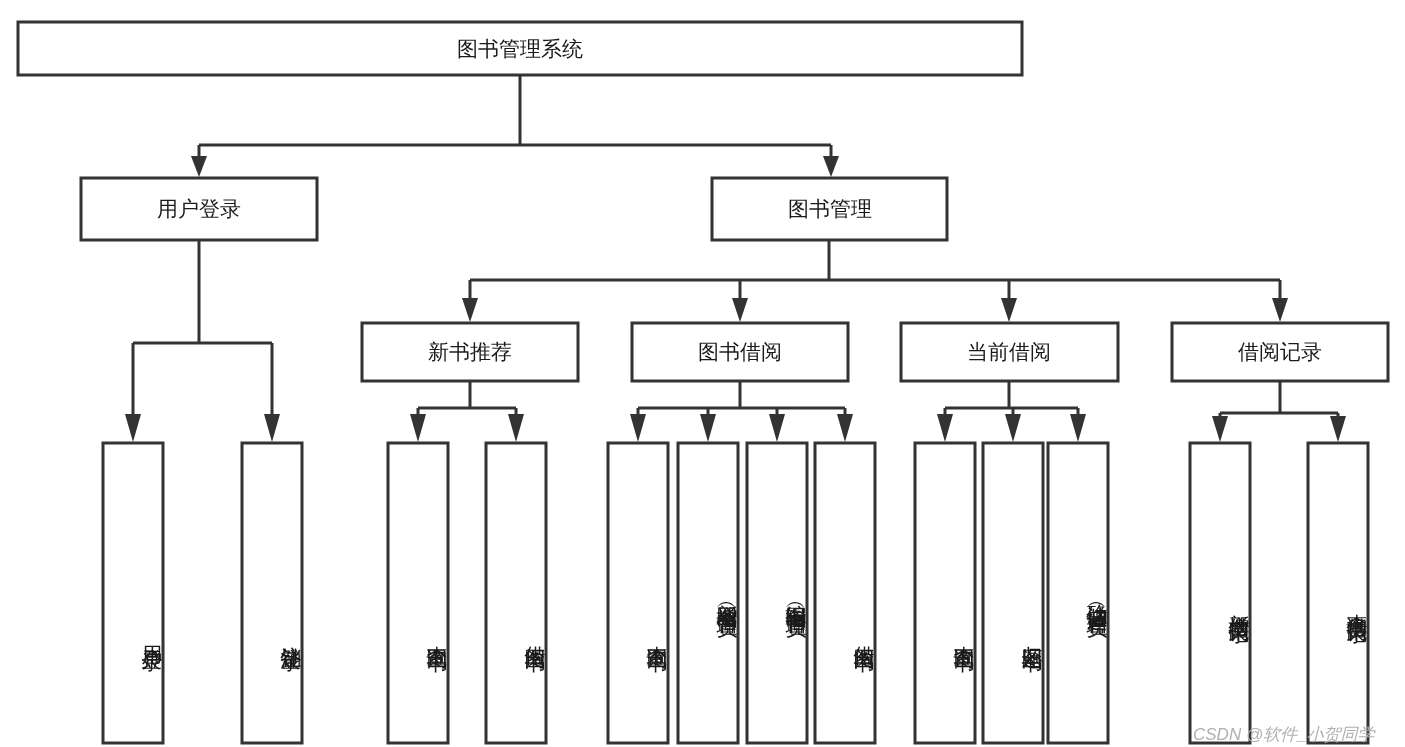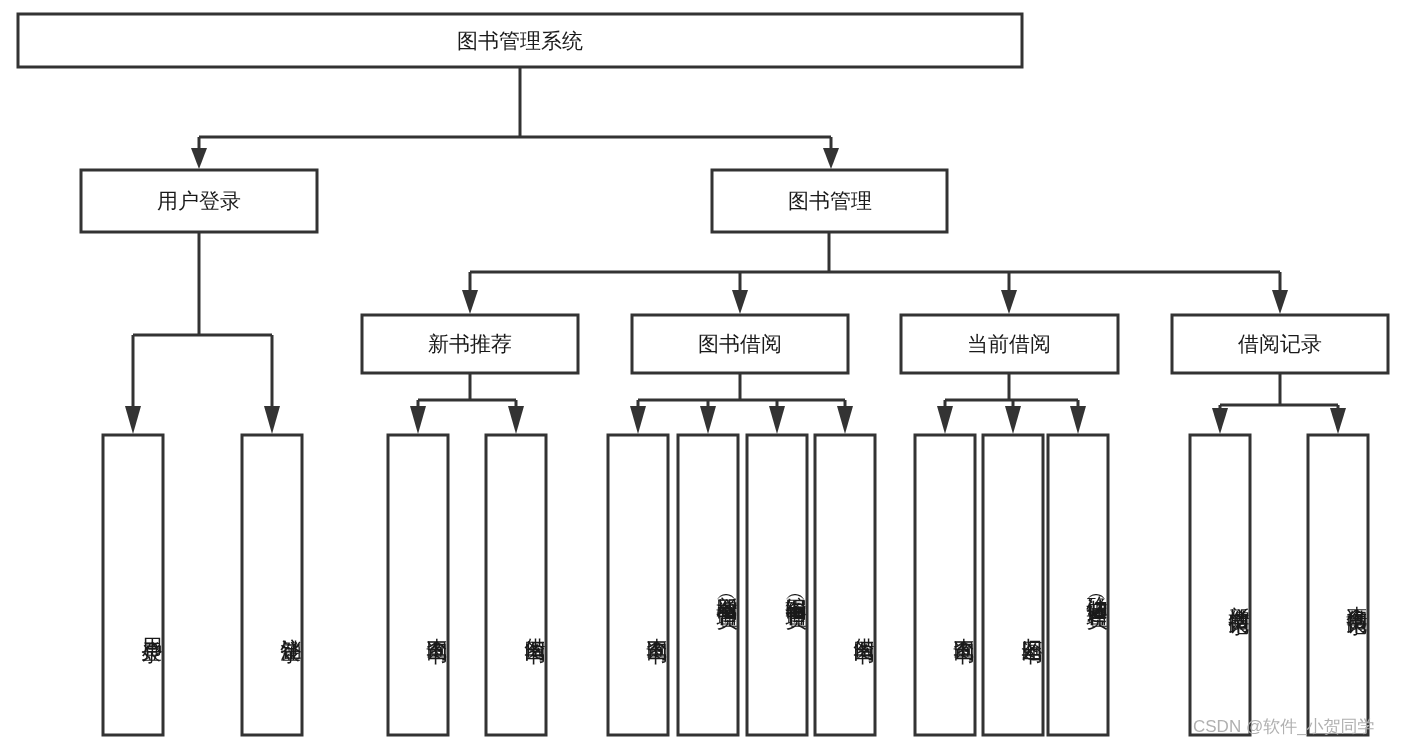--- a/index.html
+++ b/index.html
@@ -10,20 +10,21 @@
   body {
     width: 1405px;
     height: 747px;
     font-family: "Liberation Sans", "DejaVu Sans", sans-serif;
     overflow: hidden;
   }
   #diagram-root {
     position: relative;
     width: 1405px;
     height: 651px;
+    margin-top: 8px;
   }
   svg.diagram-canvas {
     position: absolute;
     left: 0;
     top: 0;
     width: 1405px;
     height: 747px;
   }
   .node-box {
     fill: #ffffff;
@@ -59,20 +60,21 @@
     text-align: center;
     white-space: nowrap;
     pointer-events: none;
   }
   .watermark {
     position: absolute;
     font-family: "Liberation Sans", "DejaVu Sans", sans-serif;
     font-size: 17px;
     color: #b0b0b0;
     white-space: nowrap;
+    font-style: italic;
   }
 </style>
 </head>
 <body>
 
 <div id="diagram-root">
 
   <svg class="diagram-canvas" viewBox="0 0 1405 747">
 
     <g>

